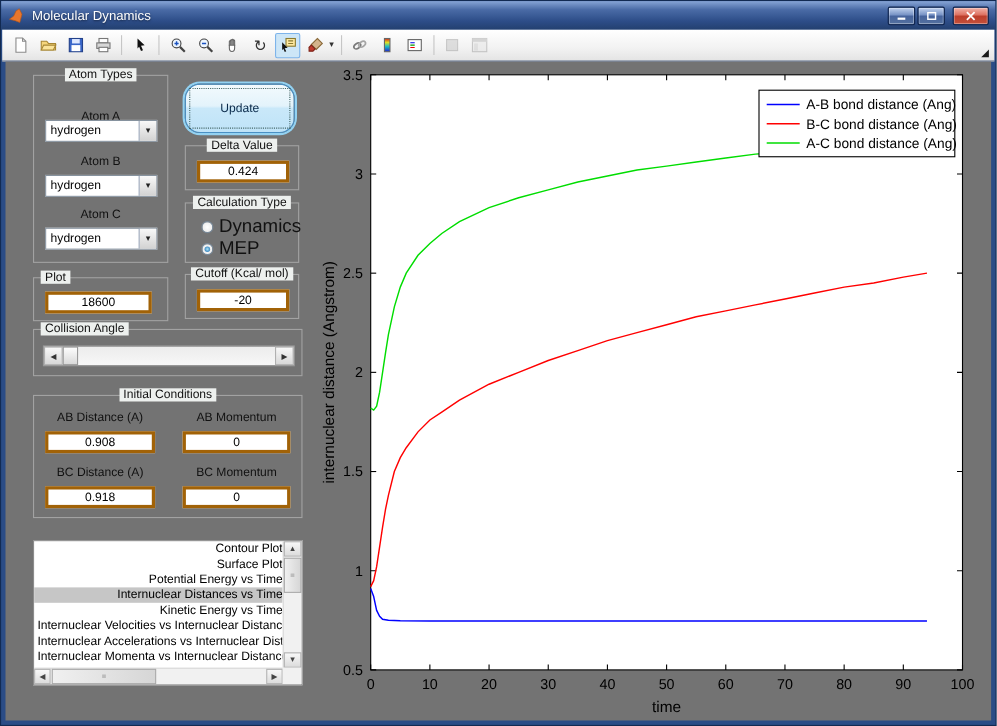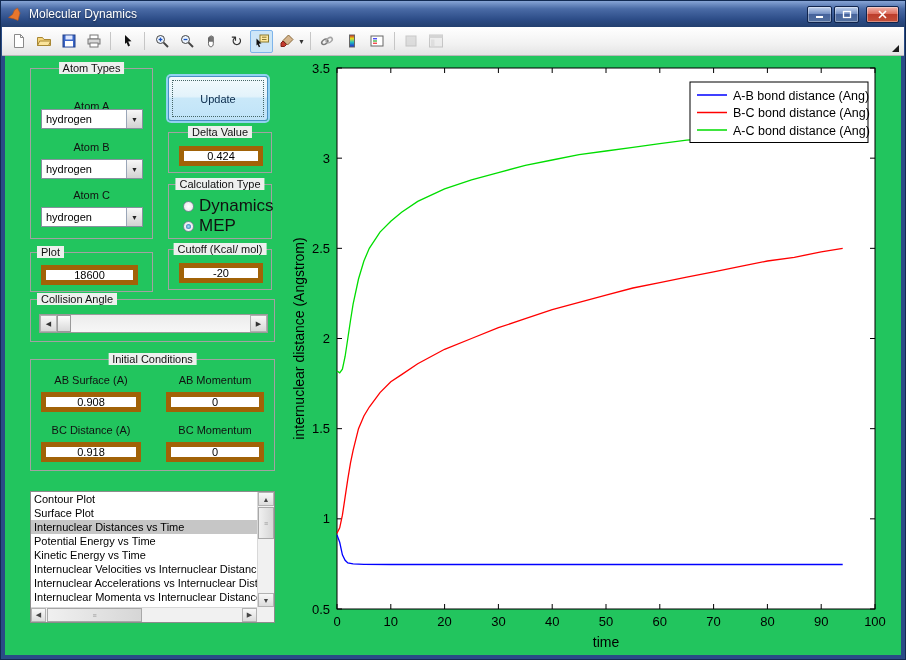--- a/index.html
+++ b/index.html
@@ -21,50 +21,50 @@
     background:linear-gradient(#ffffff,#f2f2f2 60%,#e4e4e4);border-bottom:1px solid #b8b8b8;}
   .tbtn{width:23px;height:23px;display:flex;align-items:center;justify-content:center;border:1px solid transparent;border-radius:2px;}
   .tbtn.sel{background:#cde6f7;border-color:#7eb4ea;}
   .tbtn.dis{opacity:.42;filter:grayscale(1);}
   .tsep{width:1px;height:18px;background:#c6c6c6;margin:0 3px;}
   .glyph{font-size:14px;color:#333;line-height:1;}
   .mini-arrow{font-size:7px;color:#333;margin-left:-2px;}
   .tb-overflow{margin-left:auto;align-self:flex-end;margin-bottom:3px;width:0;height:0;border-left:7px solid transparent;border-bottom:7px solid #1a1a1a;}
 
   
-  .content{position:absolute;top:55px;left:4px;right:4px;bottom:4px;background:#22c55e;}
+  .content{position:absolute;top:55px;left:4px;right:4px;bottom:4px;background:#737373;}
 
   .panel{position:absolute;border:1px solid #a2a2a2;}
   .panel-title{position:absolute;top:-7px;font-size:11px;color:#111;background:#edf0ee;padding:0 4px;white-space:nowrap;}
   .panel-title.left{left:6px;}
   .panel-title.center{left:50%;transform:translateX(-50%);}
   .lbl{position:absolute;font-size:11px;color:#111;text-align:center;white-space:nowrap;}
 
-  .tfield{position:absolute;border:5px solid #a16207;background:#fff;font:11px "Liberation Sans",sans-serif;text-align:center;outline:none;}
+  .tfield{position:absolute;border:3px solid #a16207;background:#fff;font:11px "Liberation Sans",sans-serif;text-align:center;outline:none;}
 
   .dropdown{position:absolute;height:20px;background:#fff;border:1px solid #86929e;display:flex;align-items:center;}
   .dd-text{flex:1;padding-left:4px;font-size:11px;white-space:nowrap;overflow:hidden;}
   .dd-btn{width:16px;height:100%;background:linear-gradient(#f8f8f8,#d2d2d2);border-left:1px solid #9aa6b8;display:flex;align-items:center;justify-content:center;font-size:7px;color:#222;}
 
-  .update-btn{position:absolute;left:163px;top:20px;width:100px;height:45px;border:1px solid #4a90c4;border-radius:3px;
+  .update-btn{position:absolute;left:163px;top:20px;width:100px;height:45px;border:1px solid #4a90c4;border-radius:14px;
     background:linear-gradient(#f3fafd,#e3f3fb 45%,#c9e8f9 50%,#bfe3f8);box-shadow:0 0 0 2px #93d2f2;
     font-size:11px;color:#0a2a4a;display:flex;align-items:center;justify-content:center;}
   .update-btn::after{content:"";position:absolute;inset:3px;border:1px dotted #466;}
 
   .radio-row{position:absolute;display:flex;align-items:center;gap:5px;font-size:17px;color:#111;}
   .radio{width:11px;height:11px;border-radius:50%;border:1px solid #7a8a99;background:radial-gradient(#fff,#e6e6e6);position:relative;display:inline-block;}
   .radio.sel::after{content:"";position:absolute;left:2px;top:2px;width:5px;height:5px;border-radius:50%;background:radial-gradient(#9fd8ef 10%,#2a7ab8 80%);}
 
   .slider{position:absolute;left:8px;top:14px;width:229px;height:19px;border:1px solid #9a9a9a;background:linear-gradient(#ececec,#f7f7f7);}
   .sl-btn{position:absolute;top:0;width:17px;height:100%;background:linear-gradient(#f8f8f8,#d8d8d8);border:1px solid #b0b0b0;
     display:flex;align-items:center;justify-content:center;font-size:7px;color:#333;}
   .sl-thumb{position:absolute;left:17px;top:0;width:14px;height:100%;background:linear-gradient(#fdfdfd,#d9d9d9);border:1px solid #9a9a9a;}
 
   .listbox{position:absolute;left:25px;top:435px;width:245px;height:132px;background:#fff;border:1px solid #8c8c8c;}
-  .list-items{position:absolute;left:0;top:0;right:17px;bottom:15px;overflow:hidden;}
+  .list-items{position:absolute;left:0;top:0;right:17px;bottom:15px;overflow:hidden;text-align:right;}
   .list-item{height:14px;line-height:14px;font-size:11px;padding-left:3px;white-space:nowrap;overflow:hidden;color:#000;}
   .list-item.selected{background:#c6c6c6;}
   .sbar-btn{position:absolute;background:linear-gradient(#f8f8f8,#dcdcdc);border:1px solid #b2b2b2;display:flex;align-items:center;justify-content:center;font-size:7px;color:#444;}
   .sbar-thumb{position:absolute;background:linear-gradient(90deg,#f0f0f0,#d6d6d6);border:1px solid #a8a8a8;display:flex;align-items:center;justify-content:center;font-size:7px;color:#999;}
   .vscroll{position:absolute;top:0;right:0;width:17px;bottom:15px;background:#f1f1f1;border-left:1px solid #d8d8d8;}
   .hscroll{position:absolute;left:0;bottom:0;right:17px;height:15px;background:#f1f1f1;border-top:1px solid #d8d8d8;}
   .sb-corner{position:absolute;right:0;bottom:0;width:17px;height:15px;background:#f1f1f1;}
 
   .chart-area{position:absolute;left:285px;top:5px;width:608px;height:595px;}
 </style>
@@ -270,36 +270,36 @@
       <span class="panel-title left">Collision Angle</span>
       <div class="slider">
         <div class="sl-btn" style="left:0;">◀</div>
         <div class="sl-thumb"></div>
         <div class="sl-btn" style="right:0;">▶</div>
       </div>
     </div>
 
     <div class="panel" style="left:25px;top:303px;width:245px;height:112px;">
       <span class="panel-title center">Initial Conditions</span>
-      <span class="lbl" style="left:10px;width:100px;top:14px;">AB Surface (A)</span>
+      <span class="lbl" style="left:10px;width:100px;top:14px;">AB Distance (A)</span>
       <span class="lbl" style="left:135px;width:98px;top:14px;">AB Momentum</span>
       <input class="tfield" style="left: 10px; top: 32px; width: 100px; height: 20px;" value="0.908">
       <input class="tfield" style="left: 135px; top: 32px; width: 98px; height: 20px;" value="0">
       <span class="lbl" style="left:10px;width:100px;top:64px;">BC Distance (A)</span>
       <span class="lbl" style="left:135px;width:98px;top:64px;">BC Momentum</span>
       <input class="tfield" style="left: 10px; top: 82px; width: 100px; height: 20px;" value="0.918">
       <input class="tfield" style="left: 135px; top: 82px; width: 98px; height: 20px;" value="0">
     </div>
 
     <div class="listbox">
       <div class="list-items" id="plot-list">
           <div class="list-item">Contour Plot</div>
           <div class="list-item">Surface Plot</div>
+          <div class="list-item">Potential Energy vs Time</div>
           <div class="list-item selected">Internuclear Distances vs Time</div>
-          <div class="list-item">Potential Energy vs Time</div>
           <div class="list-item">Kinetic Energy vs Time</div>
           <div class="list-item">Internuclear Velocities vs Internuclear Distance</div>
           <div class="list-item">Internuclear Accelerations vs Internuclear Distance</div>
           <div class="list-item">Internuclear Momenta vs Internuclear Distance</div>
         </div>
       <div class="vscroll">
         <div class="sbar-btn" style="top:0;left:0;right:0;height:14px;">▲</div>
         <div class="sbar-thumb" style="top:15px;left:0;right:0;height:32px;">≡</div>
         <div class="sbar-btn" style="bottom:0;left:0;right:0;height:14px;">▼</div>
       </div>

